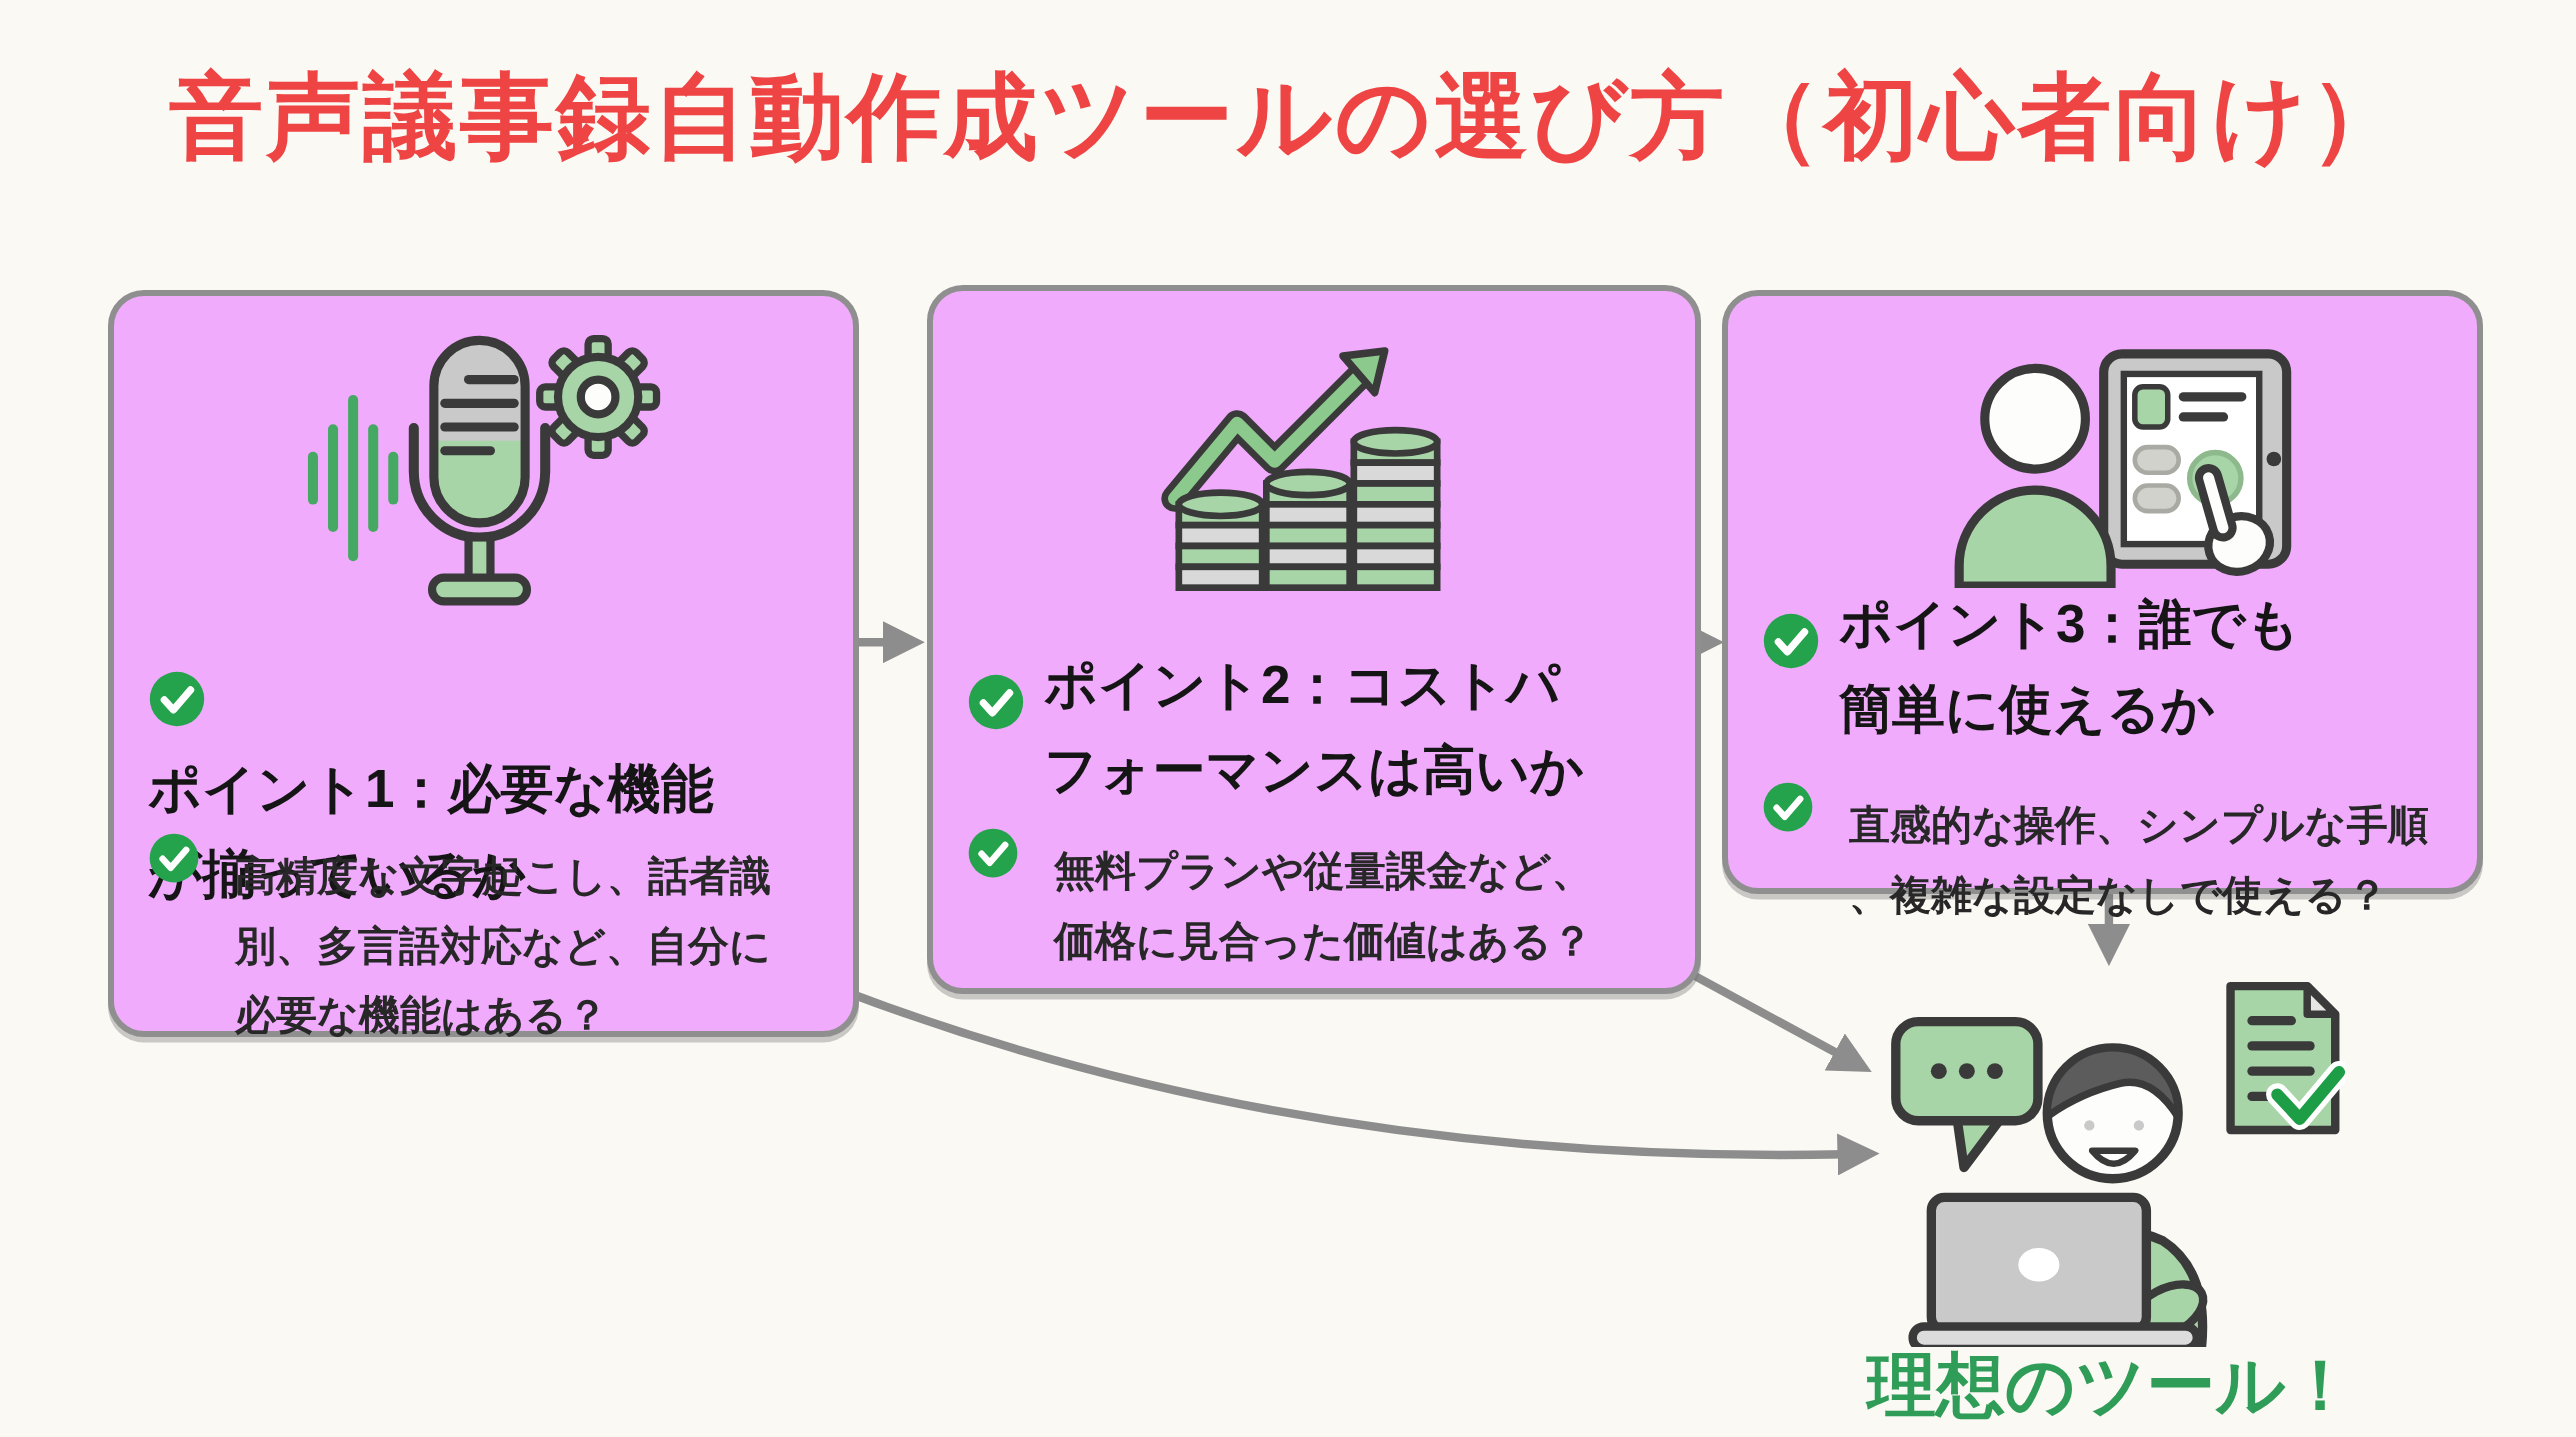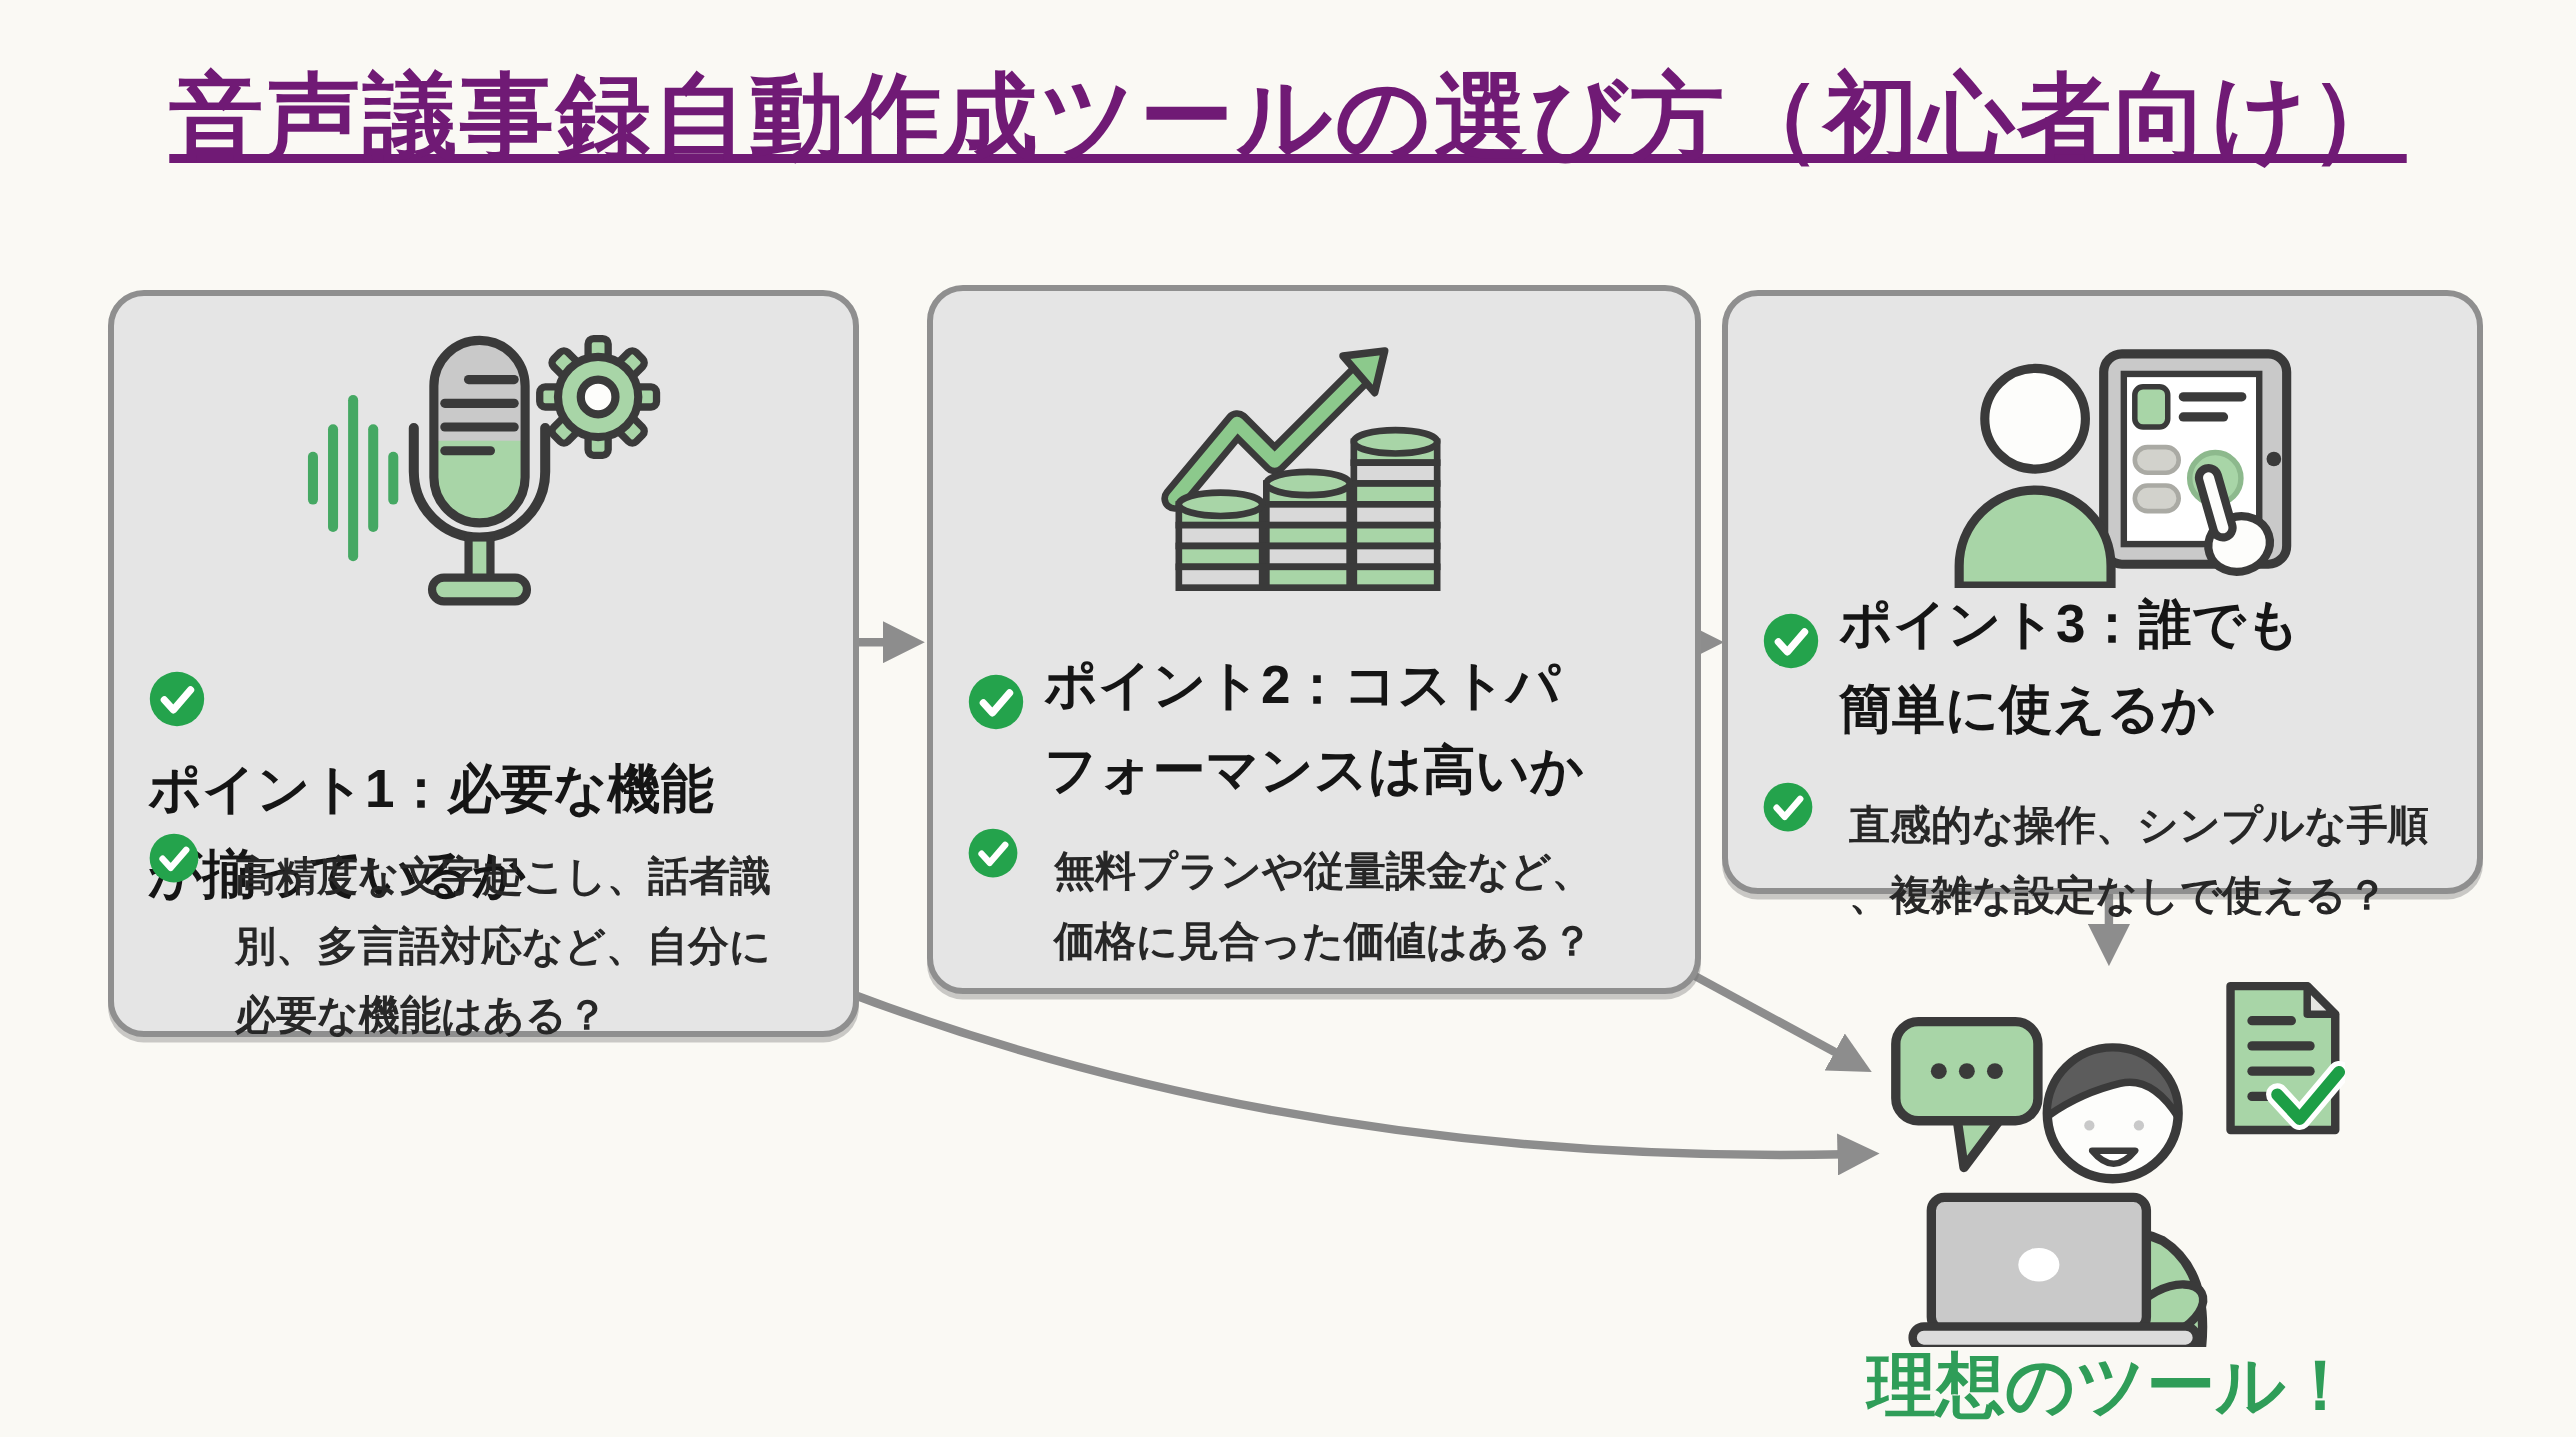--- a/index.html
+++ b/index.html
@@ -1,20 +1,20 @@
 <!DOCTYPE html>
 <html style="font-size:15px"><head>
 <meta charset="utf-8">
 <style>
   html,body{margin:0;padding:0;}
   body{font-family:"Liberation Sans","DejaVu Sans",sans-serif;}
   .canvas{position:relative;width:2576px;height:1438px;background:#faf9f4;overflow:hidden;}
   .title{position:absolute;left:0;top:54px;width:100%;margin:0;text-align:center;
-         font-size:94px;font-weight:800;letter-spacing:2.8px;color:#701a75;white-space:nowrap;text-decoration:underline;}
-  .box{position:absolute;background:#e5e5e5;border:6.6px solid #8f8f8f;border-radius:36px;
+         font-size:94px;font-weight:800;letter-spacing:2.8px;color:#ef4444;white-space:nowrap;}
+  .box{position:absolute;background:#f0abfc;border:6.6px solid #8f8f8f;border-radius:36px;
        box-shadow:0 5.6px 0 rgba(110,110,110,.35);z-index:2;}
   .box1{left:108px;top:290px;width:739px;height:735px;}
   .box2{left:927px;top:285px;width:738px;height:697px;padding-left:24px;}
   .box3{left:1722px;top:290px;width:749px;height:592px;}
   .icon-area{position:absolute;left:0;top:0;width:100%;}
   .icon-area svg{position:absolute;}
   .row{position:absolute;left:34px;right:20.6px;display:flex;align-items:flex-start;gap:19px;}
   .check{flex:0 0 auto;}
   .heading{margin:0;font-size:53px;line-height:1.6;font-weight:800;color:#151515;white-space:pre-line;}
   .bodytext{margin:16px;font-size:41px;line-height:1.7;font-weight:600;color:#272727;white-space:pre-line;}

